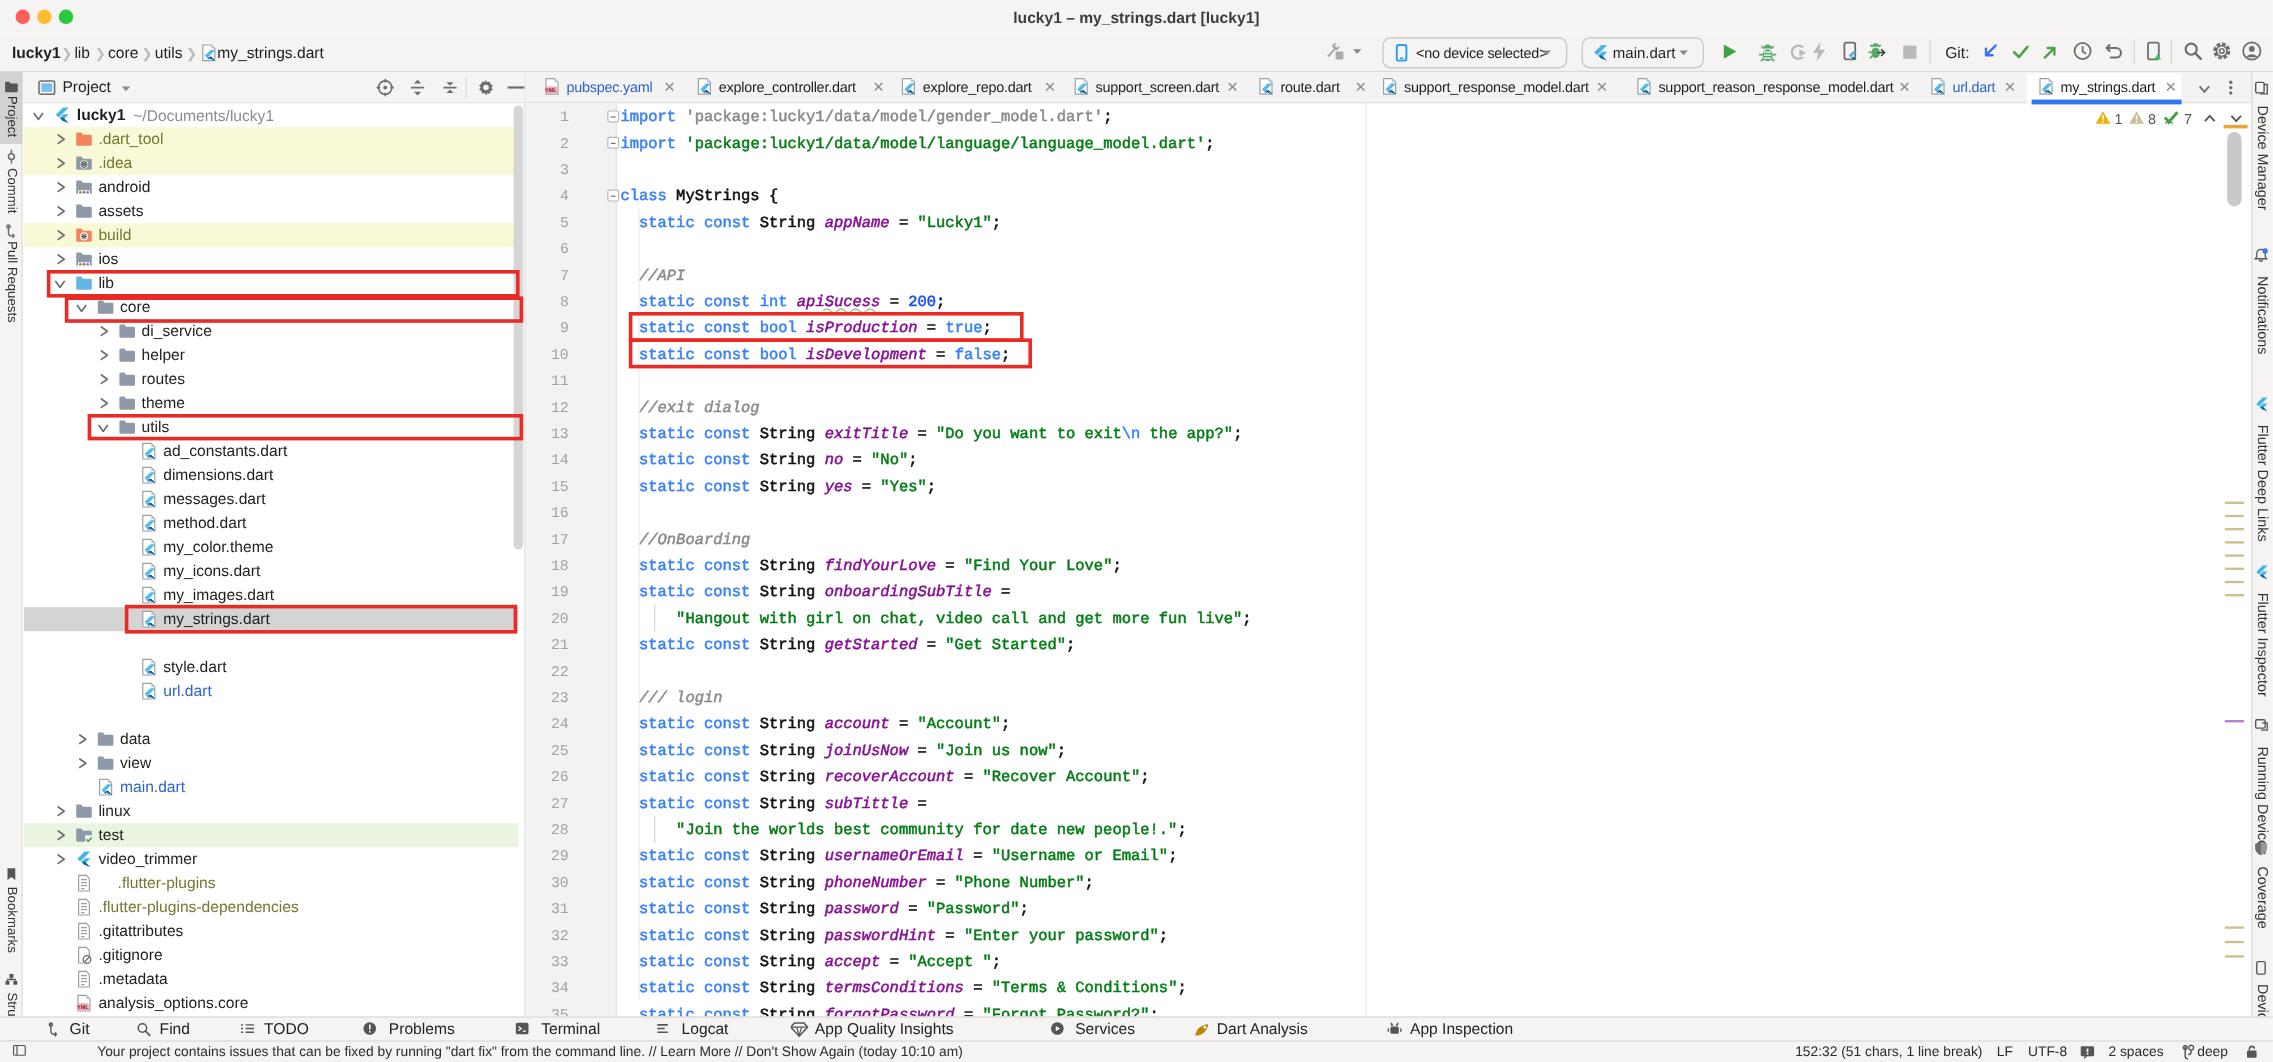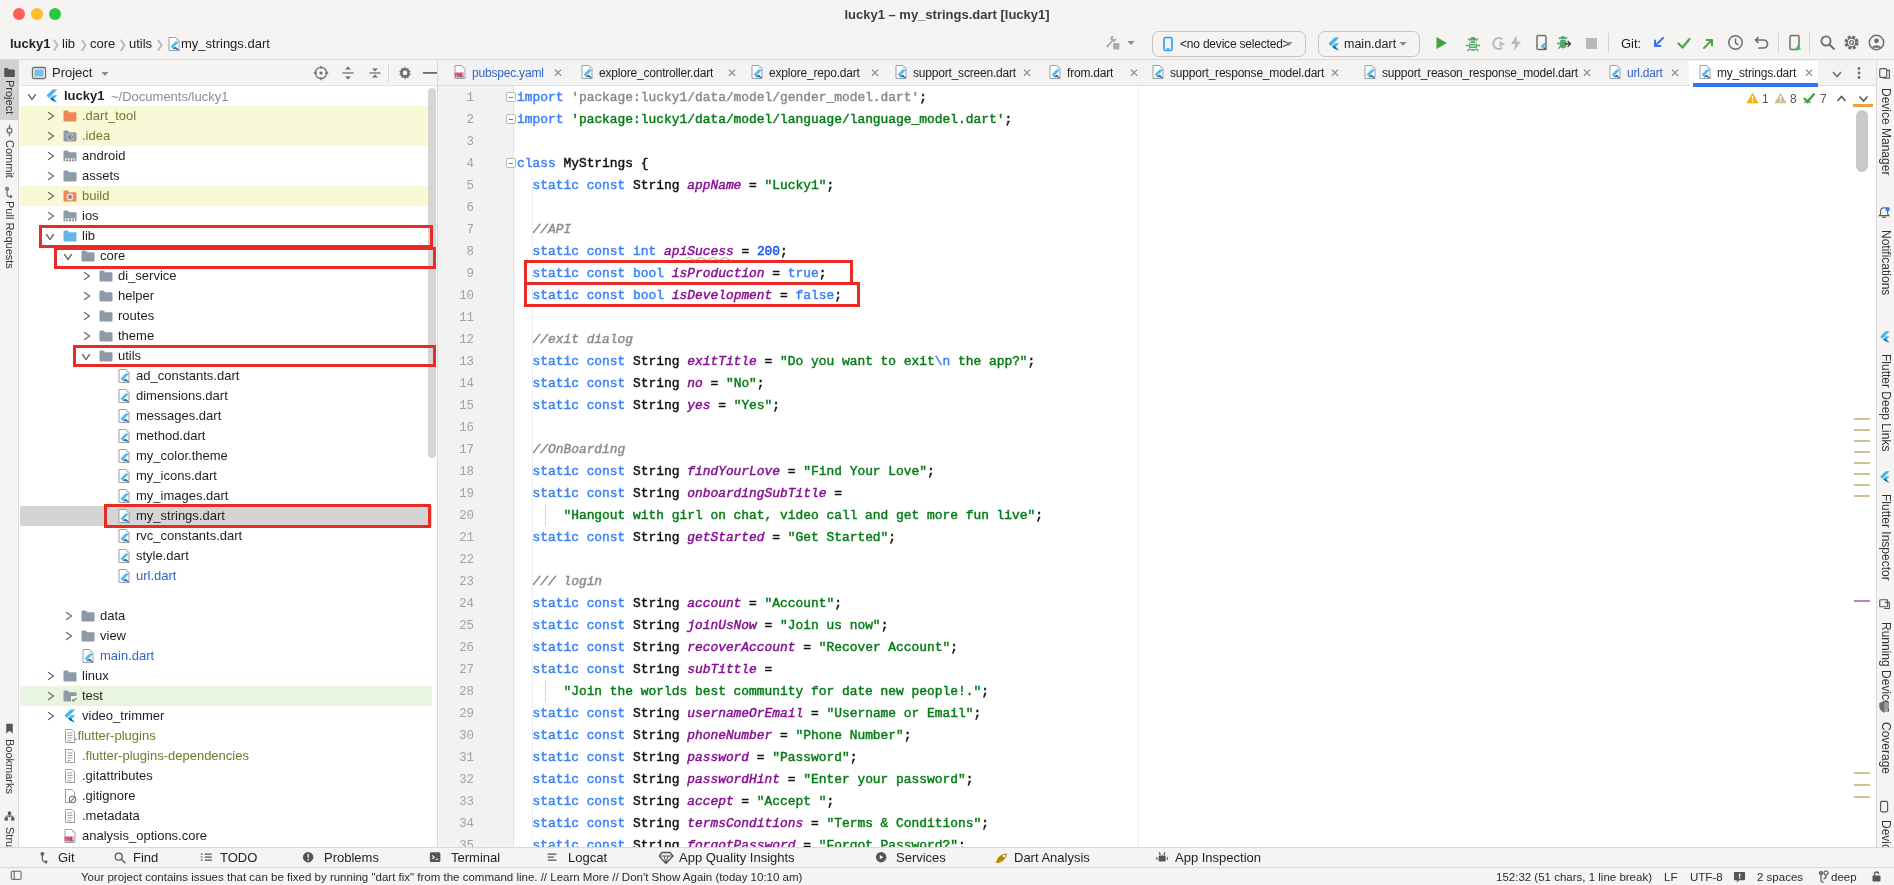--- a/index.html
+++ b/index.html
@@ -442,30 +442,20 @@
     <div class="trow selrow" style="top:506px;left:20px">
       <svg class="abs" style="left:96px;top:2px" width="16" height="16" viewBox="0 0 16 16">
         <path d="M3 1.5 h7 l3 3 v10 h-10 z" fill="#fff" stroke="#9aa0a6" stroke-width="1"></path>
         <path d="M10 1.5 l3 3 h-3 z" fill="#c7cbd0"></path>
         <path d="M9.4 5.6 L4.6 10.4 L6.6 12.4 L13.4 5.6 Z" fill="#54b9ee"></path>
         <path d="M7.6 11.4 L9.3 13.1 L13.6 14.6 L10.0 11.0 Z" fill="#0d5a9e"></path>
         <path d="M6.6 12.4 L7.6 11.4 L9.0 12.8 L8.0 13.8 Z" fill="#2f86c8"></path>
       </svg>
       <span class="lbl" style="left:116px">my_strings.dart</span>
     </div>
-    <div class="trow " style="top:526px;left:20px">
-      <svg class="abs" style="left:96px;top:2px" width="16" height="16" viewBox="0 0 16 16">
-        <path d="M3 1.5 h7 l3 3 v10 h-10 z" fill="#fff" stroke="#9aa0a6" stroke-width="1"></path>
-        <path d="M10 1.5 l3 3 h-3 z" fill="#c7cbd0"></path>
-        <path d="M9.4 5.6 L4.6 10.4 L6.6 12.4 L13.4 5.6 Z" fill="#54b9ee"></path>
-        <path d="M7.6 11.4 L9.3 13.1 L13.6 14.6 L10.0 11.0 Z" fill="#0d5a9e"></path>
-        <path d="M6.6 12.4 L7.6 11.4 L9.0 12.8 L8.0 13.8 Z" fill="#2f86c8"></path>
-      </svg>
-      <span class="lbl" style="left:116px">rvc_constants.dart</span>
-    </div>
     <div class="trow " style="top:546px;left:20px">
       <svg class="abs" style="left:96px;top:2px" width="16" height="16" viewBox="0 0 16 16">
         <path d="M3 1.5 h7 l3 3 v10 h-10 z" fill="#fff" stroke="#9aa0a6" stroke-width="1"></path>
         <path d="M10 1.5 l3 3 h-3 z" fill="#c7cbd0"></path>
         <path d="M9.4 5.6 L4.6 10.4 L6.6 12.4 L13.4 5.6 Z" fill="#54b9ee"></path>
         <path d="M7.6 11.4 L9.3 13.1 L13.6 14.6 L10.0 11.0 Z" fill="#0d5a9e"></path>
         <path d="M6.6 12.4 L7.6 11.4 L9.0 12.8 L8.0 13.8 Z" fill="#2f86c8"></path>
       </svg>
       <span class="lbl" style="left:116px">style.dart</span>
     </div>
@@ -536,21 +526,21 @@
         <path d="M13.3 7.2 L8.9 7.2 L5.9 10.2 L8.2 12.5 Z" fill="#45b4e9"></path>
         <path d="M5.9 10.2 L8.2 12.6 L13.3 14.7 L8.9 10.2 Z" fill="#0a5f9e"></path>
       </svg>
       <span class="lbl" style="left:62px">video_trimmer</span>
     </div>
     <div class="trow " style="top:726px;left:20px">
       <svg class="abs" style="left:42px;top:2px" width="16" height="16" viewBox="0 0 16 16">
         <path d="M3.5 1.5 h6.5 l2.5 2.5 v10.5 h-9 z" fill="#fff" stroke="#9aa0a6" stroke-width="1"></path>
         <path d="M5.5 5h5M5.5 7.5h5M5.5 10h5M5.5 12.5h3" stroke="#9aa0a6" stroke-width="1"></path>
       </svg>
-      <span class="lbl olive" style="left:54px">.flutter-plugins</span>
+      <span class="lbl olive" style="left:78px">.flutter-plugins</span>
     </div>
     <div class="trow " style="top:746px;left:20px">
       <svg class="abs" style="left:42px;top:2px" width="16" height="16" viewBox="0 0 16 16">
         <path d="M3.5 1.5 h6.5 l2.5 2.5 v10.5 h-9 z" fill="#fff" stroke="#9aa0a6" stroke-width="1"></path>
         <path d="M5.5 5h5M5.5 7.5h5M5.5 10h5M5.5 12.5h3" stroke="#9aa0a6" stroke-width="1"></path>
       </svg>
       <span class="lbl olive" style="left:62px">.flutter-plugins-dependencies</span>
     </div>
     <div class="trow " style="top:766px;left:20px">
       <svg class="abs" style="left:42px;top:2px" width="16" height="16" viewBox="0 0 16 16">
@@ -622,21 +612,21 @@
       <path d="M6.6 12.4 L7.6 11.4 L9.0 12.8 L8.0 13.8 Z" fill="#2f86c8"></path>
     </svg>
     <div class="abs" style="left:913px;top:66px;font-size:12px;letter-spacing:-0.2px;color:#1f1f1f">support_screen.dart</div>
     <svg class="abs" style="left:1047px;top:64px" width="16" height="16" viewBox="0 0 16 16">
       <path d="M3 1.5 h7 l3 3 v10 h-10 z" fill="#fff" stroke="#9aa0a6" stroke-width="1"></path>
       <path d="M10 1.5 l3 3 h-3 z" fill="#c7cbd0"></path>
       <path d="M9.4 5.6 L4.6 10.4 L6.6 12.4 L13.4 5.6 Z" fill="#54b9ee"></path>
       <path d="M7.6 11.4 L9.3 13.1 L13.6 14.6 L10.0 11.0 Z" fill="#0d5a9e"></path>
       <path d="M6.6 12.4 L7.6 11.4 L9.0 12.8 L8.0 13.8 Z" fill="#2f86c8"></path>
     </svg>
-    <div class="abs" style="left:1067px;top:66px;font-size:12px;letter-spacing:-0.2px;color:#1f1f1f">from.dart</div>
+    <div class="abs" style="left:1067px;top:66px;font-size:12px;letter-spacing:-0.2px;color:#1f1f1f">route.dart</div>
     <svg class="abs" style="left:1150px;top:64px" width="16" height="16" viewBox="0 0 16 16">
       <path d="M3 1.5 h7 l3 3 v10 h-10 z" fill="#fff" stroke="#9aa0a6" stroke-width="1"></path>
       <path d="M10 1.5 l3 3 h-3 z" fill="#c7cbd0"></path>
       <path d="M9.4 5.6 L4.6 10.4 L6.6 12.4 L13.4 5.6 Z" fill="#54b9ee"></path>
       <path d="M7.6 11.4 L9.3 13.1 L13.6 14.6 L10.0 11.0 Z" fill="#0d5a9e"></path>
       <path d="M6.6 12.4 L7.6 11.4 L9.0 12.8 L8.0 13.8 Z" fill="#2f86c8"></path>
     </svg>
     <div class="abs" style="left:1170px;top:66px;font-size:12px;letter-spacing:-0.2px;color:#1f1f1f">support_response_model.dart</div>
     <svg class="abs" style="left:1362px;top:64px" width="16" height="16" viewBox="0 0 16 16">
       <path d="M3 1.5 h7 l3 3 v10 h-10 z" fill="#fff" stroke="#9aa0a6" stroke-width="1"></path>

